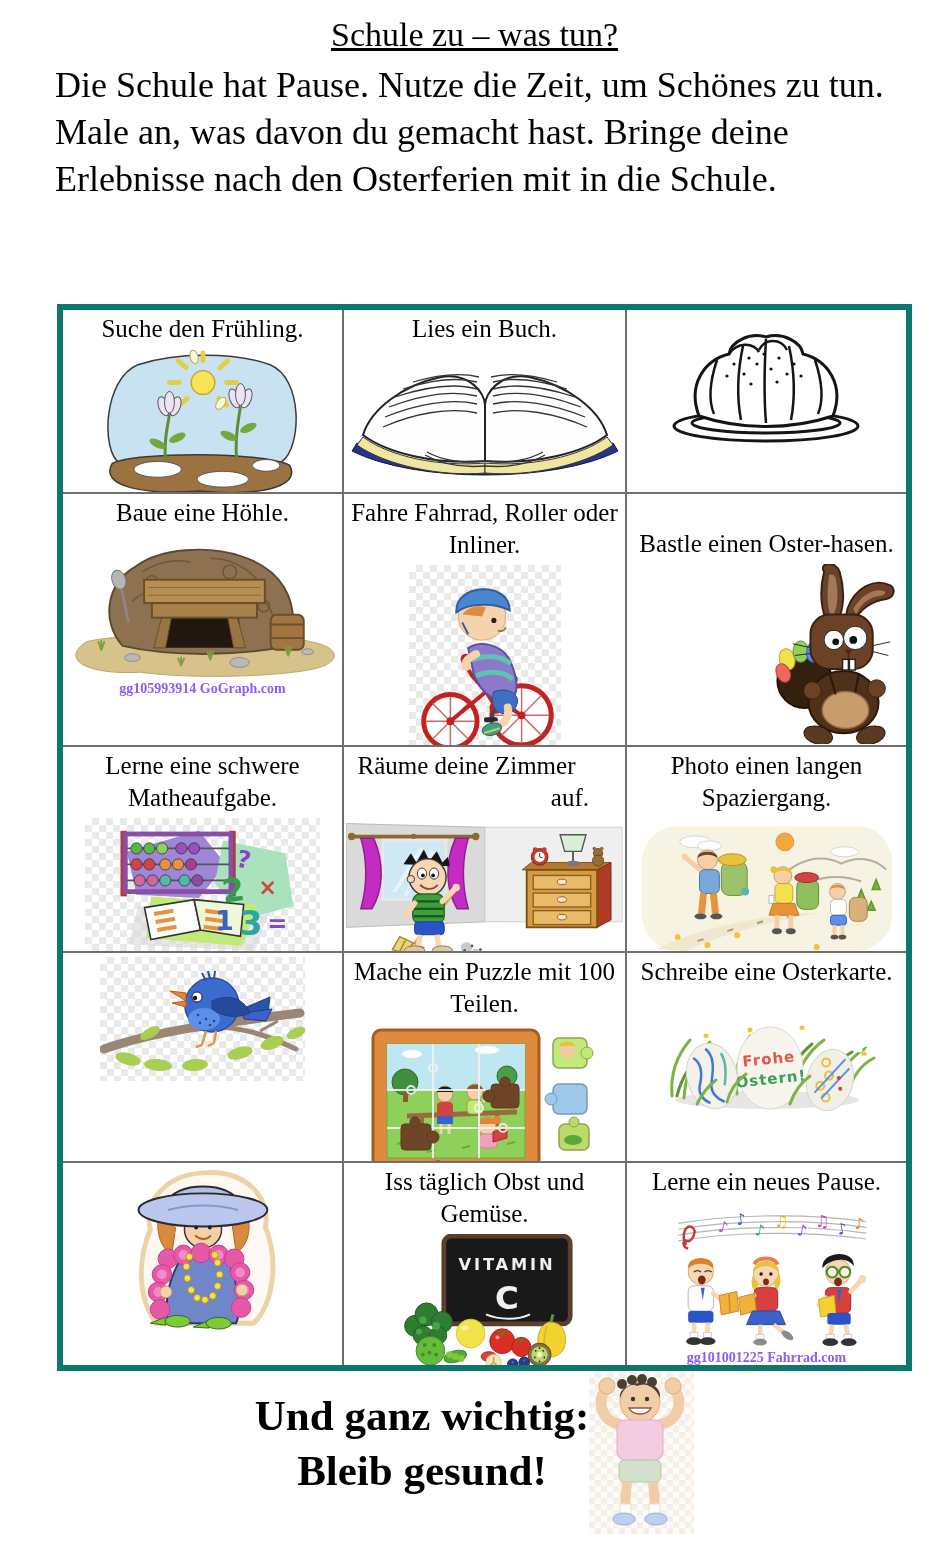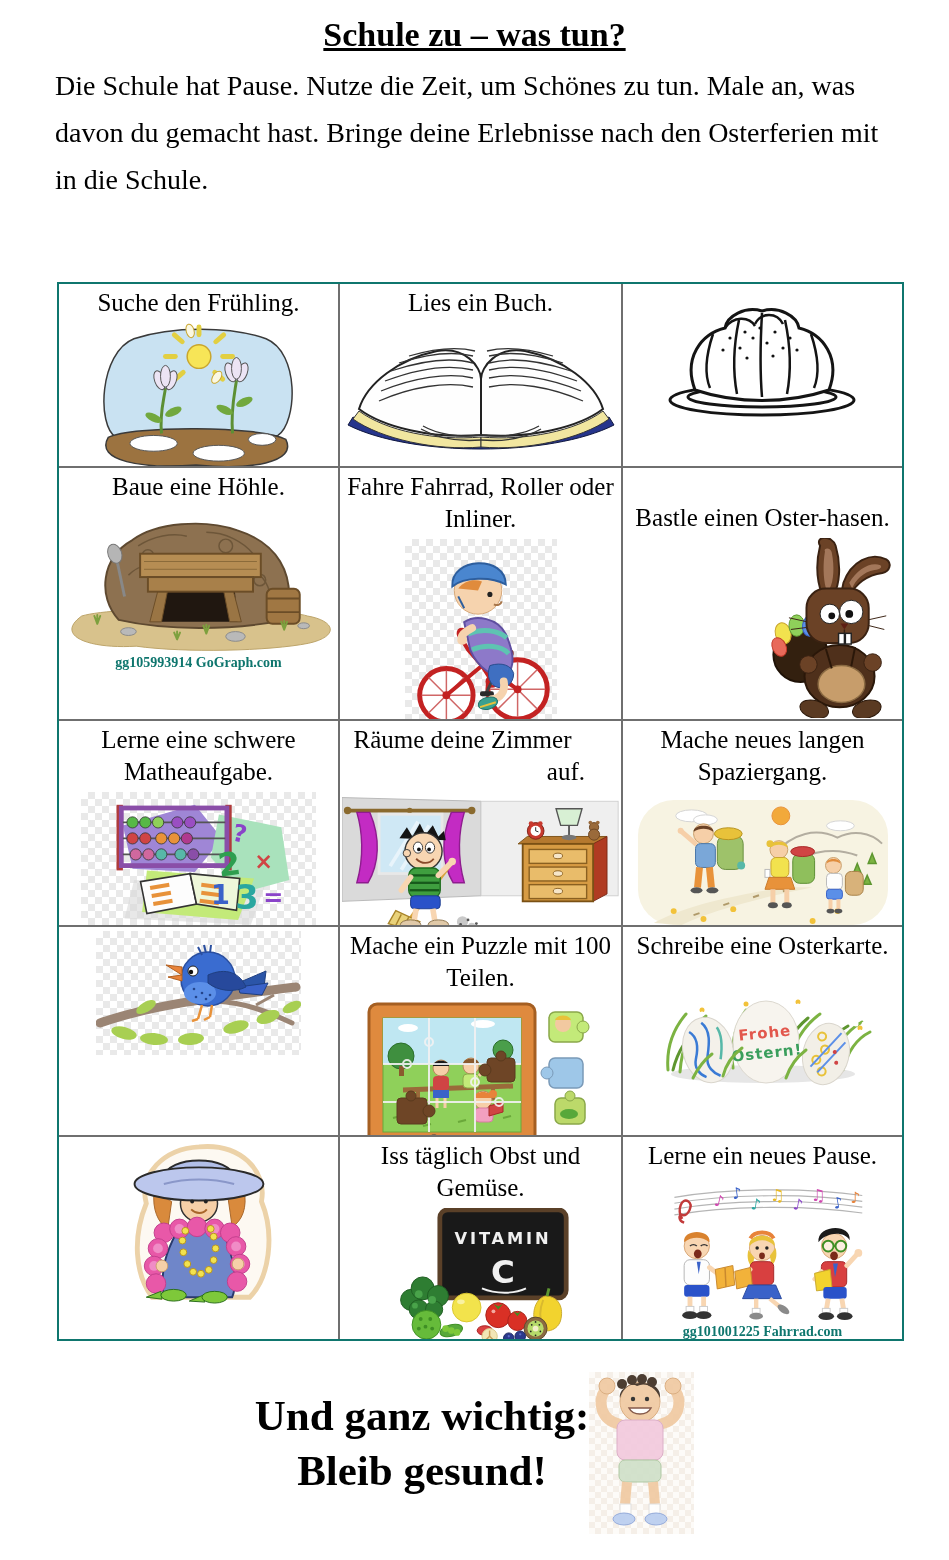--- a/index.html
+++ b/index.html
@@ -1,30 +1,30 @@
 <!DOCTYPE html>
 <html><head>
 <meta charset="utf-8">
 <style>
   html,body{margin:0;padding:0;background:#fff;}
   body{width:949px;height:1560px;position:relative;font-family:"Liberation Serif",serif;color:#000;overflow:hidden;}
-  .title{position:absolute;top:16px;left:0;width:100%;text-align:center;font-size:34px;font-weight:bold;text-decoration:underline;}
-  .intro{position:absolute;top:62px;left:55px;width:840px;font-size:28px;line-height:47px;}
-  .grid{position:absolute;left:57px;top:282px;display:grid;grid-template-columns:281px 283px 279px;grid-template-rows:184px 253px 206px 210px 202px;border:2px solid #0f766e;background:#fff;}
+  .title{position:absolute;top:16px;left:0;width:100%;text-align:center;font-size:34px;font-weight:normal;text-decoration:underline;}
+  .intro{position:absolute;top:62px;left:55px;width:840px;font-size:36px;line-height:47px;}
+  .grid{position:absolute;left:57px;top:304px;display:grid;grid-template-columns:281px 283px 279px;grid-template-rows:184px 253px 206px 210px 202px;border:6px solid #0f766e;background:#fff;}
   .cell{border-right:2px solid #6f6f6f;border-bottom:2px solid #6f6f6f;overflow:hidden;position:relative;}
   .cell.lc{border-right:none}.cell.lr{border-bottom:none}
   .cap{font-size:25px;line-height:32px;text-align:center;padding-top:3px;}
   .cap.last-right{text-align:center;text-align-last:right;padding-right:36px;}
   .cap.push{padding-top:34px;}
   .art{display:flex;justify-content:center;align-items:flex-start;padding-top:4px;}
   .art.right{justify-content:flex-end;padding-right:4px;}
   .artcol{display:flex;flex-direction:column;align-items:center;}
   .checker{background:repeating-conic-gradient(#e9e9e9 0% 25%,#ffffff 0% 50%);background-size:14px 14px;}
   .checker-faint{background:repeating-conic-gradient(#f5efe8 0% 25%,#fdfbf8 0% 50%);background-size:12px 12px;}
-  .wm{font-size:14px;font-weight:bold;color:#0f766e;text-align:center;margin-top:2px;}
+  .wm{font-size:14px;font-weight:bold;color:#8b5cf6;text-align:center;margin-top:2px;}
   .wm.canstock{font-family:"Liberation Sans",sans-serif;font-weight:normal;font-size:12px;color:#444;margin-top:-20px;position:relative;z-index:3;}
   .footer{position:absolute;top:1372px;left:0;width:100%;display:flex;justify-content:center;align-items:flex-start;}
   .footer-text{font-size:43px;font-weight:bold;text-align:center;line-height:55px;margin-top:16px;}
   svg text{font-family:"DejaVu Sans",sans-serif;}
 </style>
 </head>
 <body>
 
 <div class="title">Schule zu – was tun?</div>
 <div class="intro">Die Schule hat Pause. Nutze die Zeit, um Schönes zu tun. Male an, was davon du gemacht hast. Bringe deine Erlebnisse nach den Osterferien mit in die Schule.</div>
@@ -396,21 +396,21 @@
           <circle cx="140" cy="145" r="4" fill="#c9c9c9"></circle>
           <circle cx="124" cy="148" r="4" fill="#c9c9c9"></circle>
         <circle cx="136" cy="138" r="1.5" fill="#555"></circle>
           <circle cx="145" cy="142" r="1.5" fill="#555"></circle>
           <circle cx="128" cy="143" r="1.5" fill="#555"></circle>
       </svg>
     </div>
   </div>
 
   <div class="cell lc">
-    <div class="cap">Mache neues langen Spaziergang.</div>
+    <div class="cap">Photo einen langen Spaziergang.</div>
     <div class="art">
       <svg width="258" height="139" viewBox="0 0 260 140">
         <rect x="4" y="8" width="252" height="126" rx="36" fill="#f7f3e2"></rect>
         <circle cx="148" cy="24" r="9" fill="#f2a93b" stroke="#e8923a"></circle>
         <g fill="#fff" stroke="#d5d5d5">
           <ellipse cx="58" cy="24" rx="16" ry="6"></ellipse>
             <ellipse cx="72" cy="28" rx="12" ry="5"></ellipse>
           <ellipse cx="208" cy="34" rx="14" ry="5"></ellipse>
         </g>
         <g stroke="#b3ada0" stroke-width="2" fill="none">

